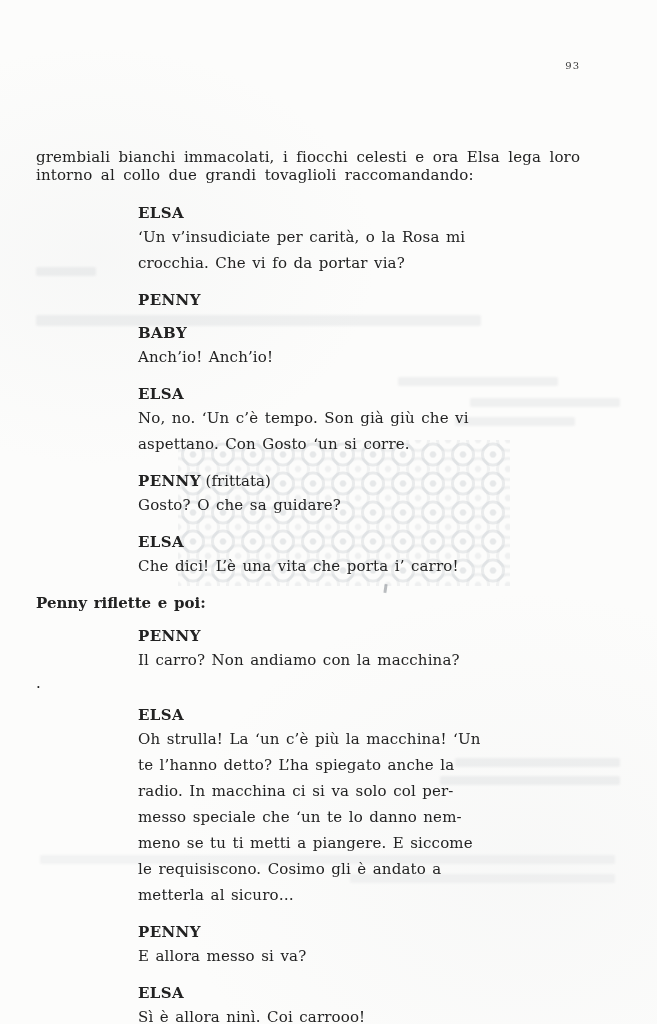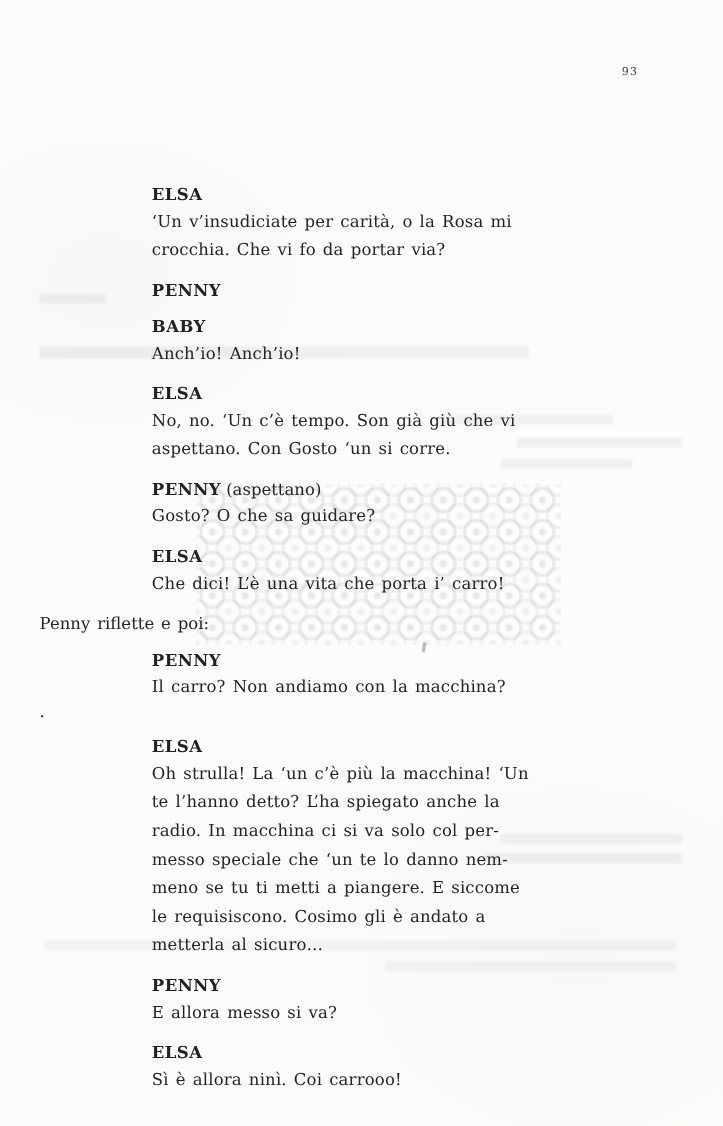--- a/index.html
+++ b/index.html
@@ -59,20 +59,21 @@
     width: 352px;
     line-height: 26px;
     white-space: pre-line;
     word-spacing: 1.5px;
     letter-spacing: 0.15px;
   }
   .action {
     margin: 15px 0 0 0;
     line-height: 18px;
     word-spacing: 1.5px;
+    font-weight: bold;
   }
   .stray-mark {
     margin: 2px 0 0 0;
     line-height: 16px;
     height: 16px;
   }
   
   .watermark {
     position: absolute;
     left: 178px;
@@ -132,40 +133,42 @@
   <div class="ghost g5"></div>
   <div class="ghost g6"></div>
   <div class="ghost g7"></div>
   <div class="ghost g8"></div>
   <div class="ghost g9"></div>
   <div class="smudge"></div>
 
   <div class="page-number">93</div>
 
   <div class="content">
+    <p class="intro">grembiali bianchi immacolati, i fiocchi celesti e ora Elsa lega loro
+intorno al collo due grandi tovaglioli raccomandando:</p>
     <div class="blocks">
         <div class="cue">
           <div class="cue-head"><span class="cname">ELSA</span></div>
           <div class="cue-lines">‘Un v’insudiciate per carità, o la Rosa mi
 crocchia. Che vi fo da portar via?</div>
         </div>
         <div class="cue">
           <div class="cue-head"><span class="cname">PENNY</span></div>
         </div>
         <div class="cue">
           <div class="cue-head"><span class="cname">BABY</span></div>
           <div class="cue-lines">Anch’io! Anch’io!</div>
         </div>
         <div class="cue">
           <div class="cue-head"><span class="cname">ELSA</span></div>
           <div class="cue-lines">No, no. ‘Un c’è tempo. Son già giù che vi
 aspettano. Con Gosto ‘un si corre.</div>
         </div>
         <div class="cue">
-          <div class="cue-head"><span class="cname">PENNY</span><span class="paren"> (aspettano)</span></div>
+          <div class="cue-head"><span class="cname">PENNY</span><span class="paren"> (frittata)</span></div>
           <div class="cue-lines">Gosto? O che sa guidare?</div>
         </div>
         <div class="cue">
           <div class="cue-head"><span class="cname">ELSA</span></div>
           <div class="cue-lines">Che dici! L’è una vita che porta i’ carro!</div>
         </div>
         <p class="action">Penny riflette e poi:</p>
         <div class="cue">
           <div class="cue-head"><span class="cname">PENNY</span></div>
           <div class="cue-lines">Il carro? Non andiamo con la macchina?</div>

